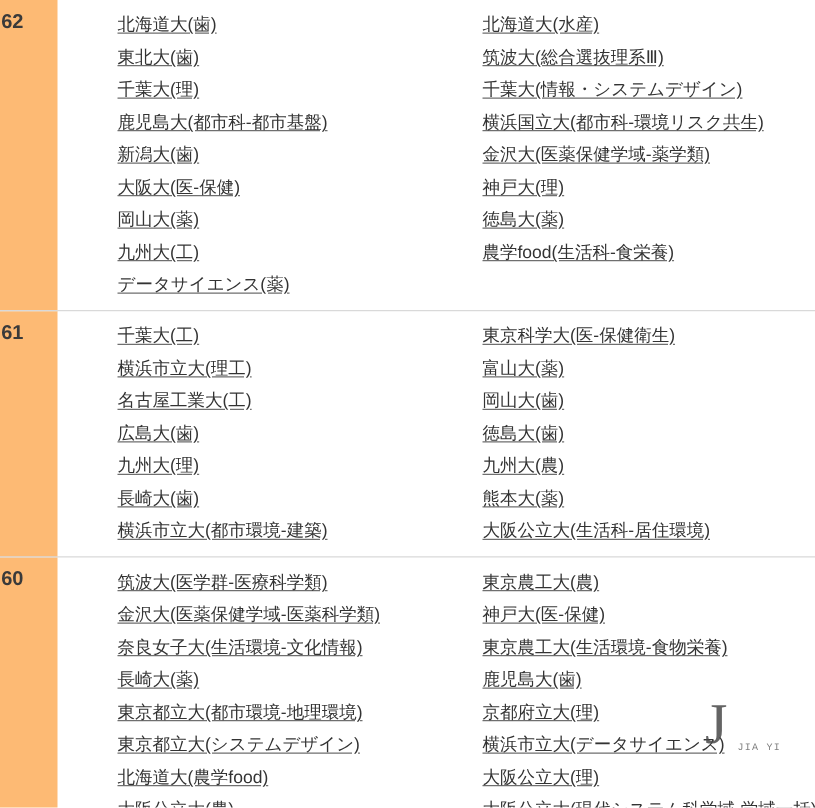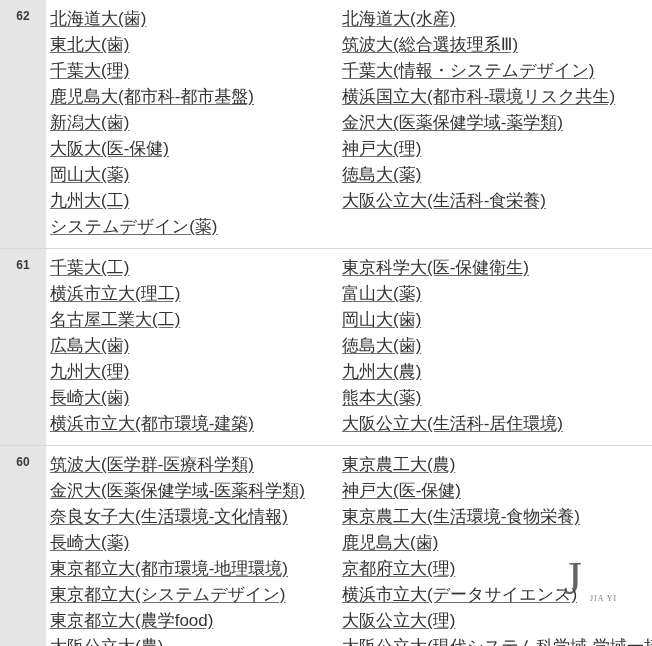--- a/index.html
+++ b/index.html
@@ -20,25 +20,25 @@
     border-collapse: collapse;
   }
   .rank-row {
     border-bottom: 1px solid #d9d9d9;
   }
   .rank-row:last-child {
     border-bottom: none;
   }
   .rank-cell {
     width: 44px;
-    background: #e5e5e5;
+    background: #fdba74;
     vertical-align: top;
-    text-align: center;
+    text-align: left;
     padding-top: 9px;
-    font-size: 12px;
+    font-size: 16px;
     font-weight: bold;
     color: #3a3a3a;
   }
   .cols-cell {
     padding: 6px 0 8px 0;
     vertical-align: top;
   }
   .cols {
     display: flex;
     flex-direction: row;
@@ -47,47 +47,48 @@
     width: 290px;
     box-sizing: border-box;
     padding-left: 4px;
   }
   .col.right {
     width: 310px;
     padding-left: 6px;
   }
   .uni {
     display: block;
-    font-size: 17px;
+    font-size: 14px;
     line-height: 26px;
     color: #333333;
     text-decoration: underline;
     text-decoration-color: #6f6f6f;
     text-underline-offset: 2px;
     white-space: nowrap;
     cursor: pointer;
+    margin-left: 44px;
   }
   .watermark {
     position: absolute;
     right: 16px;
     bottom: 34px;
     width: 72px;
     height: 56px;
     pointer-events: none;
     opacity: 0.85;
   }
   .wm-text {
     font-family: "Liberation Serif", serif;
     font-size: 46px;
     color: #4a4a4a;
     line-height: 46px;
     letter-spacing: -2px;
   }
   .wm-sub {
-    font-family: Liberation Serif, serif;
+    font-family: Liberation Mono, monospace;
     font-size: 8px;
     color: #6a6a6a;
     letter-spacing: 1px;
     margin-top: -8px;
     margin-left: 26px;
   }
 </style>
 </head>
 <body>
 
@@ -100,31 +101,31 @@
         <div class="cols">
           <div class="col">
             <a class="uni">北海道大(歯)</a>
             <a class="uni">東北大(歯)</a>
             <a class="uni">千葉大(理)</a>
             <a class="uni">鹿児島大(都市科-都市基盤)</a>
             <a class="uni">新潟大(歯)</a>
             <a class="uni">大阪大(医-保健)</a>
             <a class="uni">岡山大(薬)</a>
             <a class="uni">九州大(工)</a>
-            <a class="uni">システムデザイン(薬)</a>
+            <a class="uni">データサイエンス(薬)</a>
           </div>
           <div class="col right">
             <a class="uni">北海道大(水産)</a>
             <a class="uni">筑波大(総合選抜理系Ⅲ)</a>
             <a class="uni">千葉大(情報・システムデザイン)</a>
             <a class="uni">横浜国立大(都市科-環境リスク共生)</a>
             <a class="uni">金沢大(医薬保健学域-薬学類)</a>
             <a class="uni">神戸大(理)</a>
             <a class="uni">徳島大(薬)</a>
-            <a class="uni">大阪公立大(生活科-食栄養)</a>
+            <a class="uni">農学food(生活科-食栄養)</a>
           </div>
         </div>
       </td>
     </tr>
 
     <tr class="rank-row">
       <td class="rank-cell">61</td>
       <td class="cols-cell">
         <div class="cols">
           <div class="col">
@@ -153,21 +154,21 @@
       <td class="rank-cell">60</td>
       <td class="cols-cell">
         <div class="cols">
           <div class="col">
             <a class="uni">筑波大(医学群-医療科学類)</a>
             <a class="uni">金沢大(医薬保健学域-医薬科学類)</a>
             <a class="uni">奈良女子大(生活環境-文化情報)</a>
             <a class="uni">長崎大(薬)</a>
             <a class="uni">東京都立大(都市環境-地理環境)</a>
             <a class="uni">東京都立大(システムデザイン)</a>
-            <a class="uni">東京都立大(農学food)</a>
+            <a class="uni">北海道大(農学food)</a>
             <a class="uni">大阪公立大(農)</a>
 
           </div>
           <div class="col right">
             <a class="uni">東京農工大(農)</a>
             <a class="uni">神戸大(医-保健)</a>
             <a class="uni">東京農工大(生活環境-食物栄養)</a>
             <a class="uni">鹿児島大(歯)</a>
             <a class="uni">京都府立大(理)</a>
             <a class="uni">横浜市立大(データサイエンス)</a>

